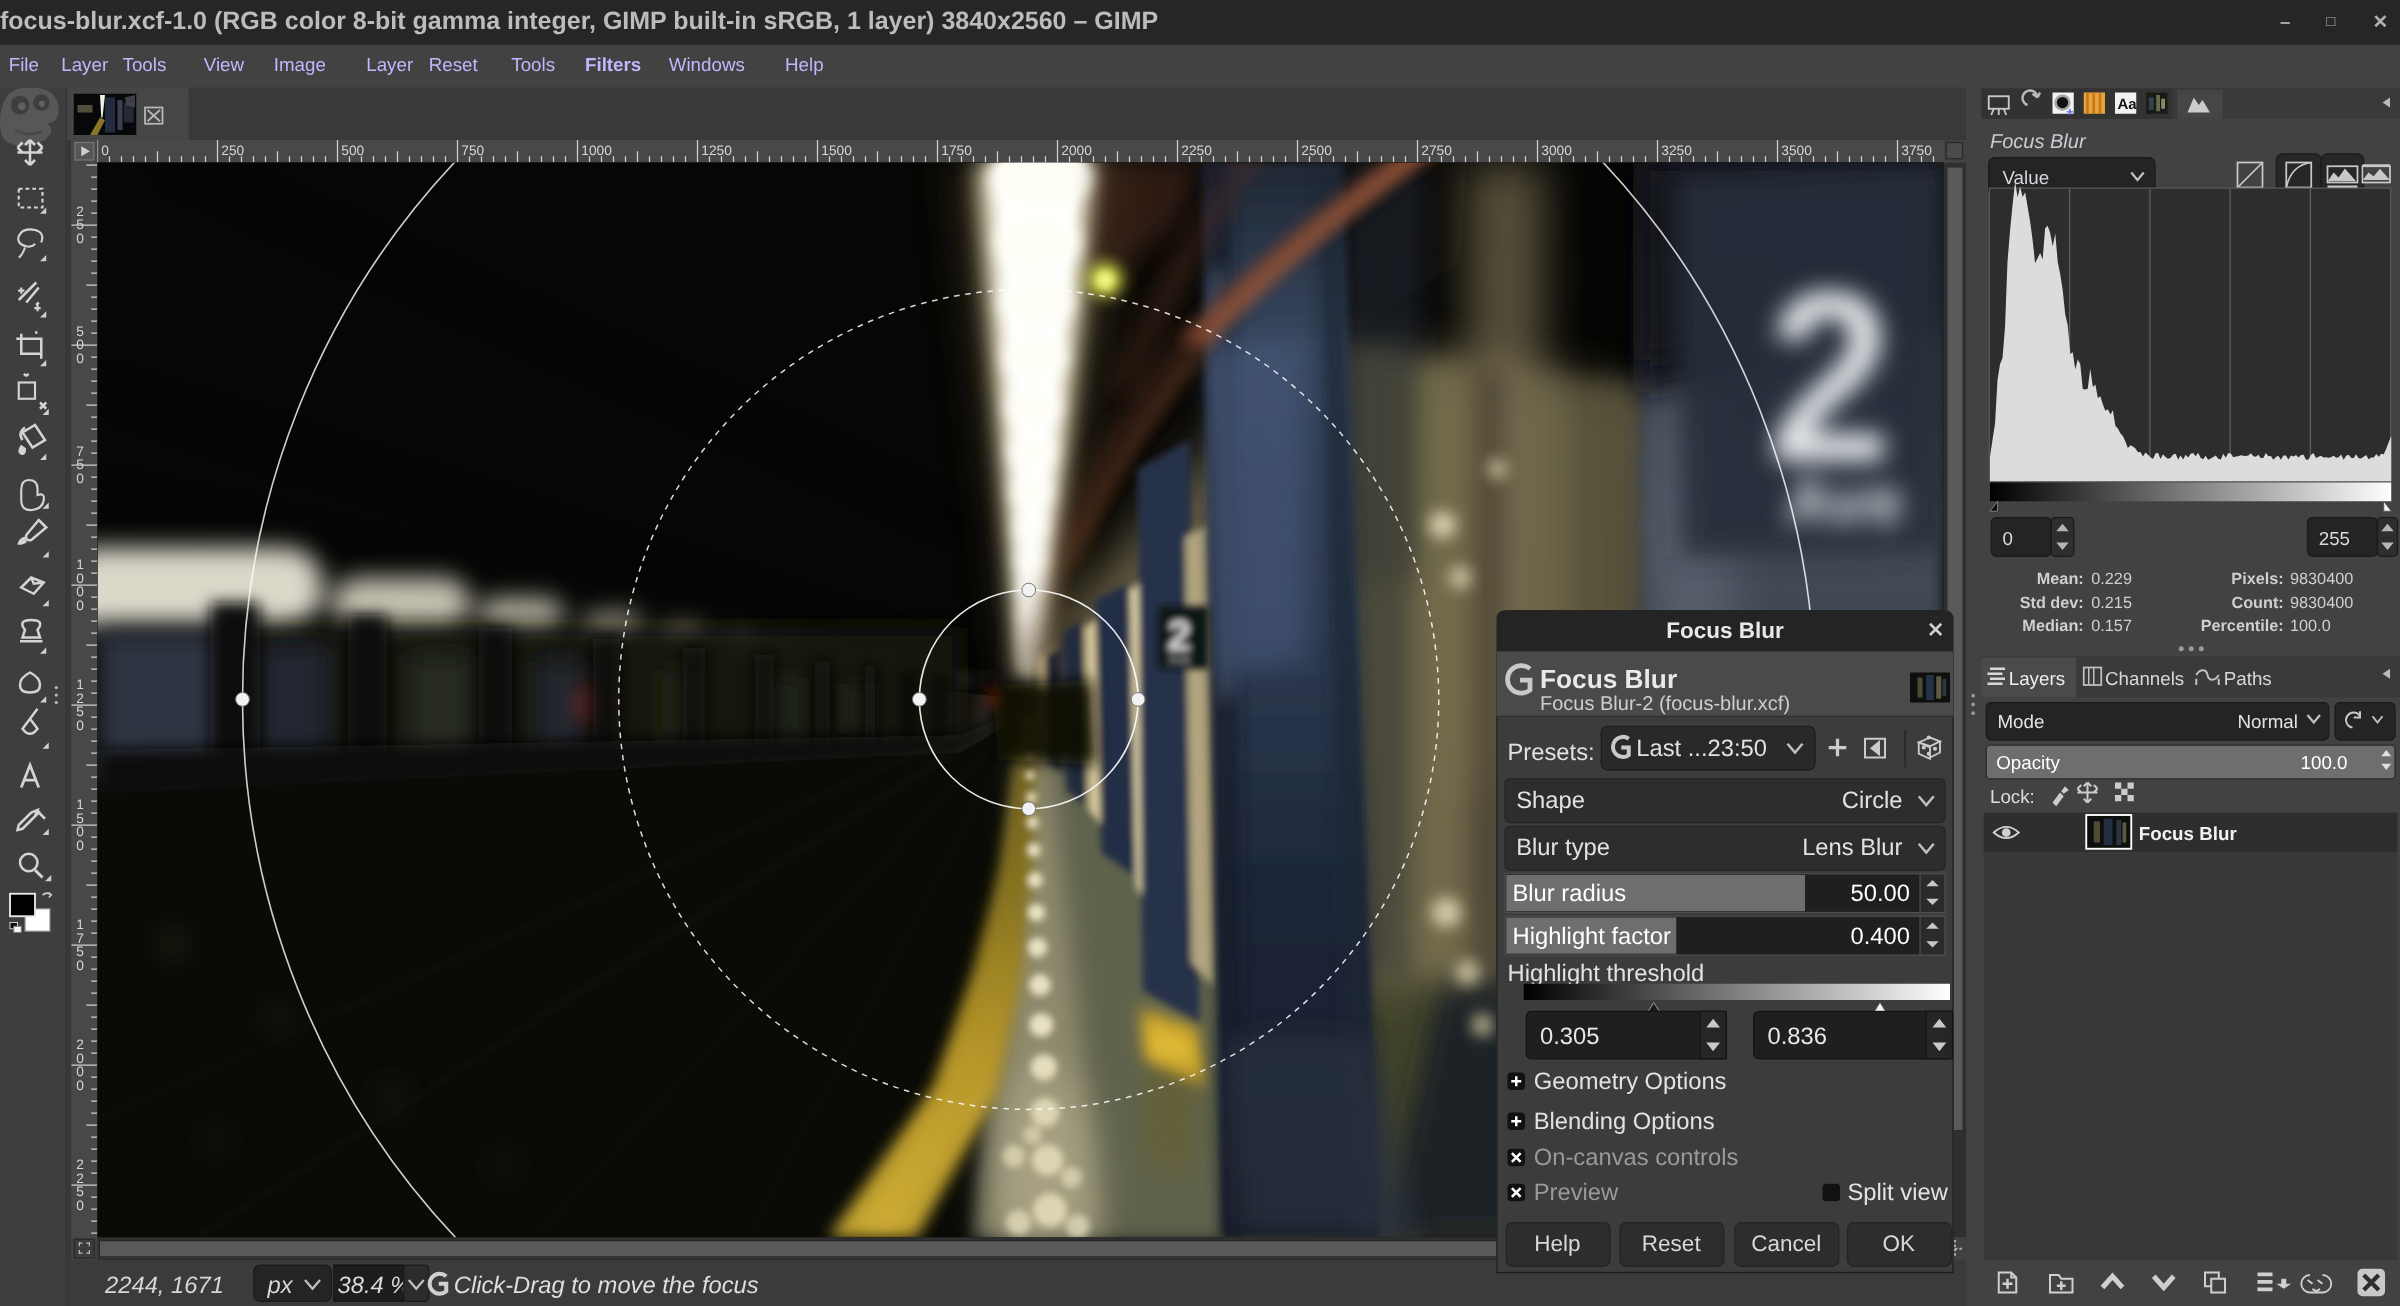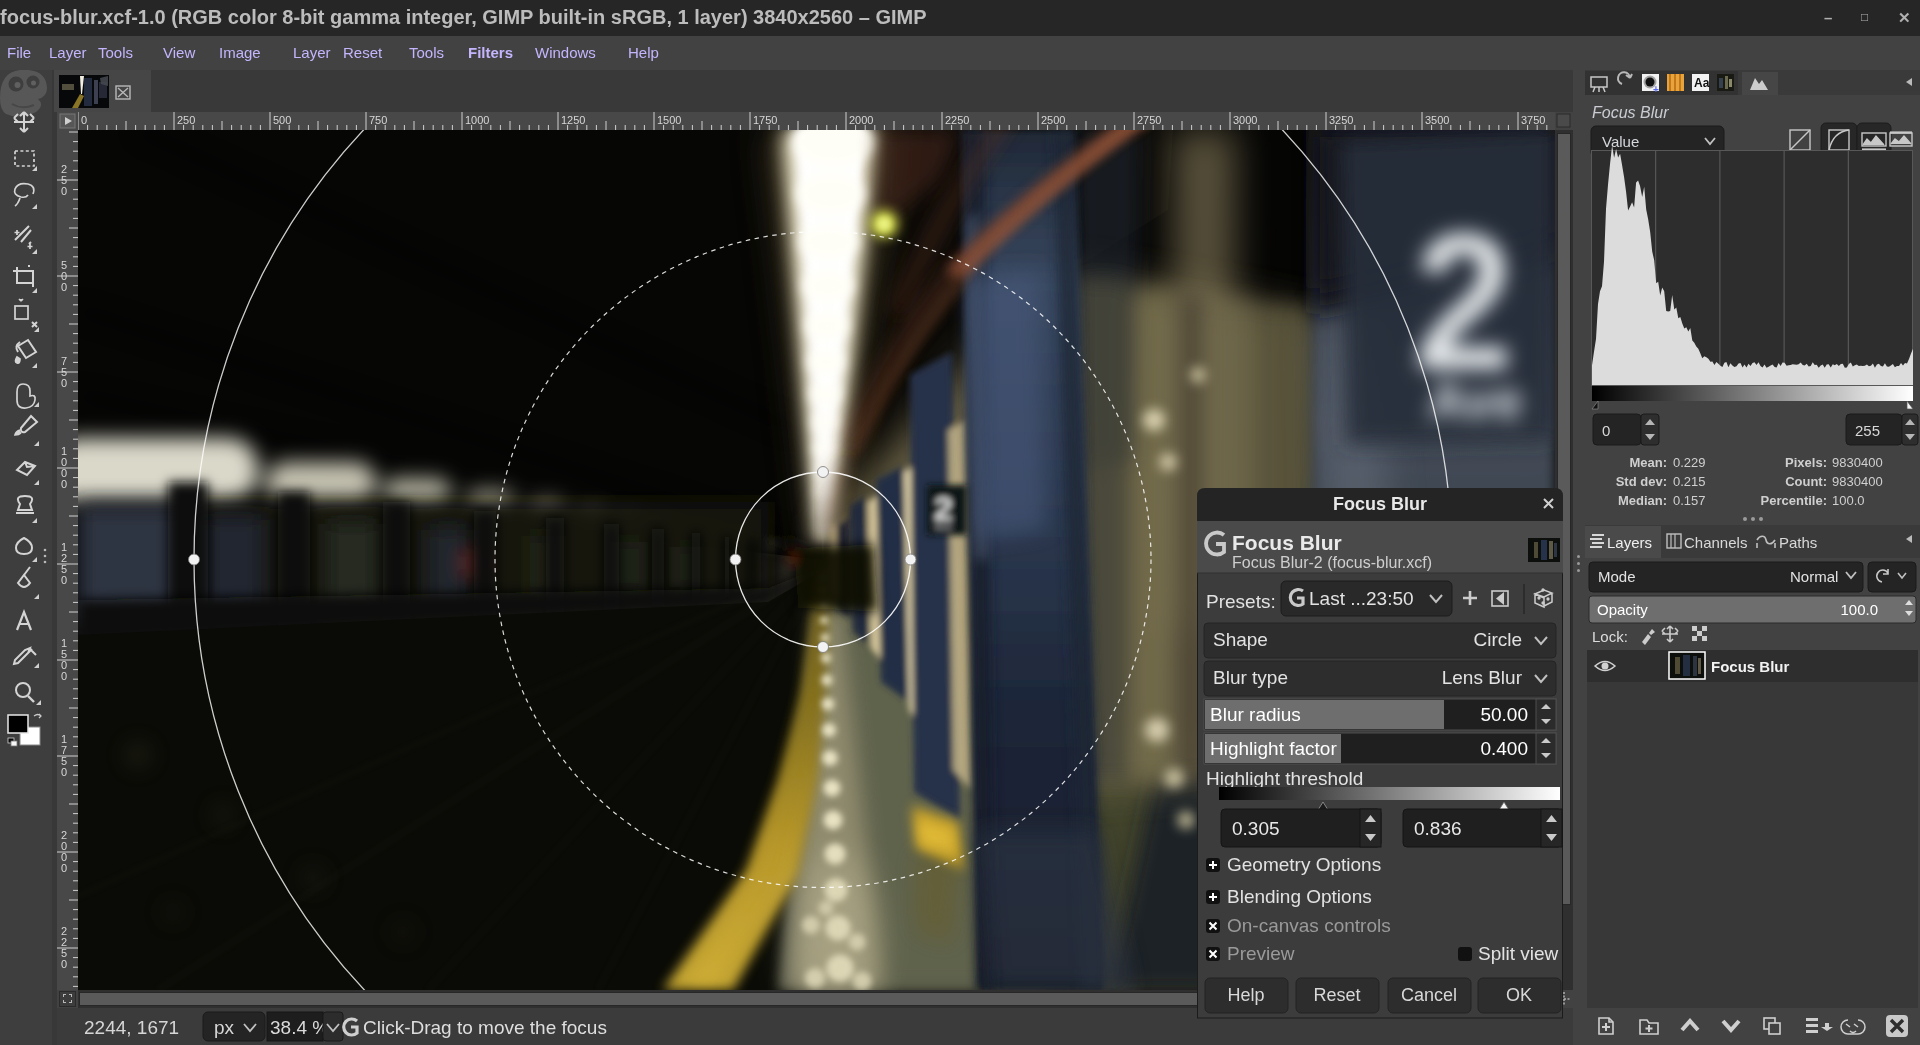--- a/index.html
+++ b/index.html
@@ -15,21 +15,21 @@
   #tbsep { left:52px; top:70px; width:5px; height:975px; background:#383838; }
   #tabstrip { left:57px; top:70px; width:1516px; height:42px; background:#393939; }
   #activetab { left:54px; top:70px; width:97px; height:42px; background:#464646; }
   #hruler { left:57px; top:112px; width:1516px; height:18px; background:#484848; }
   #vruler { left:57px; top:130px; width:21px; height:860px; background:#484848; }
   #canvas { left:78px; top:130px; width:1477px; height:860px; background:#000; overflow:hidden; }
   #hscroll { left:78px; top:990px; width:1477px; height:18px; background:#2f2f2f; }
   #hthumb { left:79px; top:992px; width:1473px; height:14px; background:#5a5a5a; border:1px solid #272727;}
   #vscroll { left:1555px; top:130px; width:18px; height:860px; background:#2f2f2f; }
   #vthumb { left:1557px; top:133px; width:14px; height:772px; background:#5a5a5a; border:1px solid #272727;}
-  #statusbar { left:57px; top:1008px; width:1516px; height:37px; background:#3b3b3b; color:#f9a8d4; font-size:15px; }
+  #statusbar { left:57px; top:1008px; width:1516px; height:37px; background:#3b3b3b; color:#f9a8d4; font-size:15px;font-style:italic; }
   #dock { left:1585px; top:70px; width:335px; height:975px; background:#424242; }
   #docksep { left:1573px; top:70px; width:12px; height:975px; background:#424242; }
 </style>
 </head>
 <body>
 <div class="abs" id="titlebar">focus-blur.xcf-1.0 (RGB color 8-bit gamma integer, GIMP built-in sRGB, 1 layer) 3840x2560 – GIMP
   <span class="winbtn" style="left:1824px;">–</span>
   <span class="winbtn" style="left:1861px;font-size:12px;">□</span>
   <span class="winbtn" style="left:1898px;">✕</span>
 </div>

